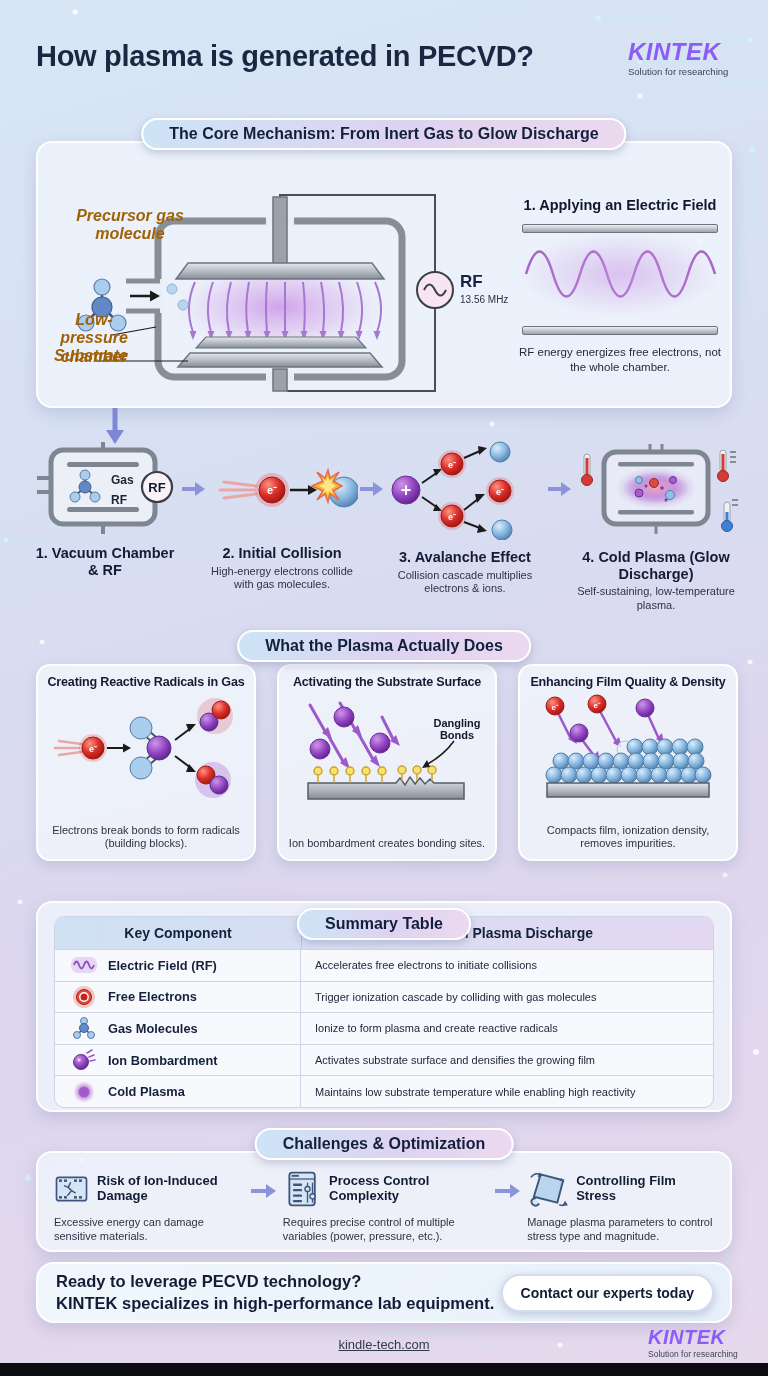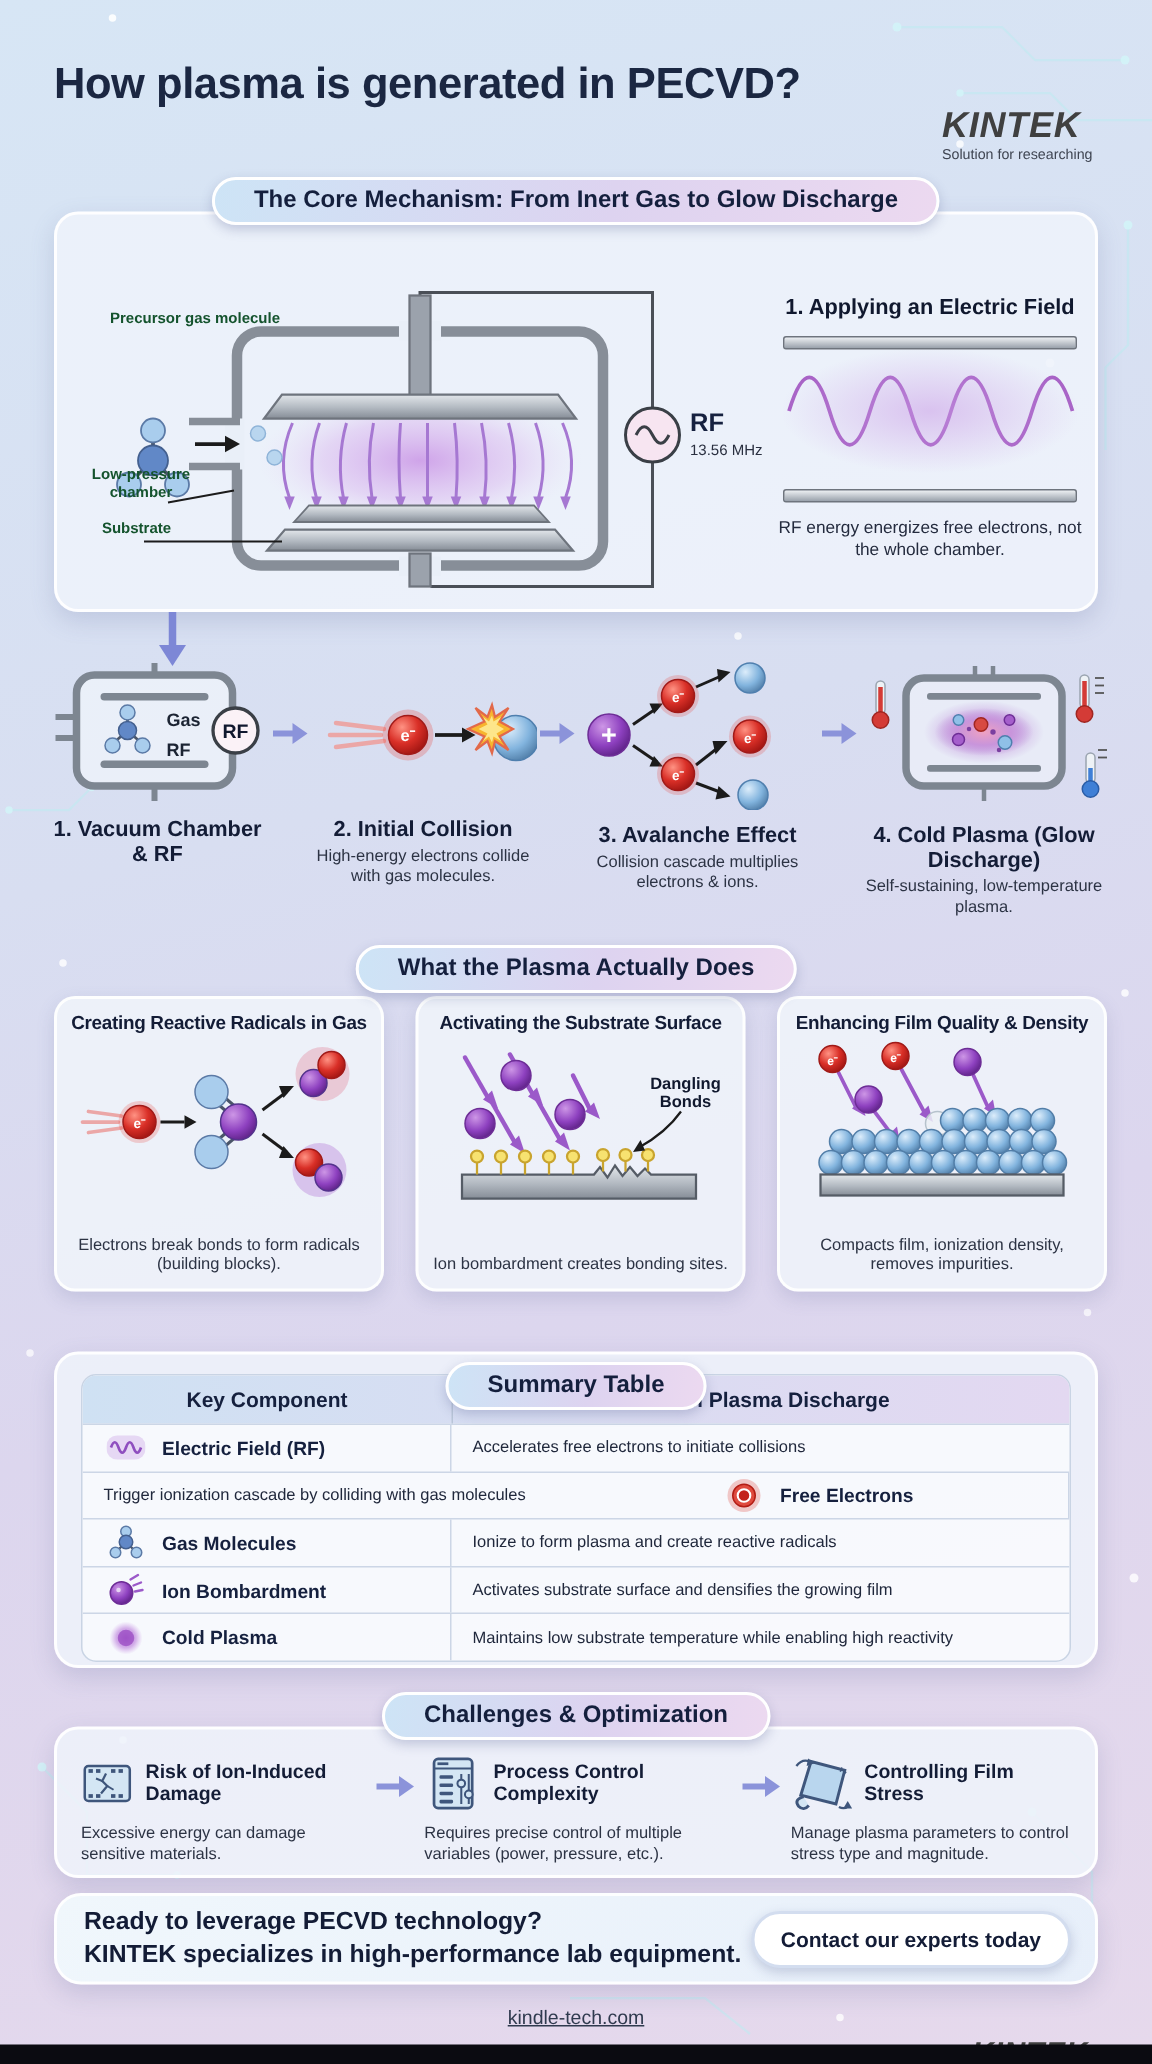--- a/index.html
+++ b/index.html
@@ -21,32 +21,32 @@
   .badge{
     left:50%;transform:translateX(-50%);
     background:linear-gradient(100deg,#cde4f6,#ddd3f0 55%,#ecd9f0);
     border:2px solid #ffffff;border-radius:20px;
     padding:5px 26px;font-weight:bold;font-size:16px;color:#141f3d;
     box-shadow:0 3px 8px rgba(90,100,150,0.30);
     white-space:nowrap;z-index:3;
   }
   #hdr-title{left:36px;top:40px;font-size:29px;font-weight:bold;color:#1b2742;letter-spacing:-0.3px;}
   .logo{text-align:left;}
-  .logo-text{font-style:italic;font-weight:bold;color:#404040;letter-spacing:0.5px;margin-top:32px;}
+  .logo-text{font-style:italic;font-weight:bold;color:#8b5cf6;letter-spacing:0.5px;}
   .logo-tag{color:#3f4552;}
   #logo-top{left:628px;top:38px;}
   #logo-top .logo-text{font-size:24px;}
   #logo-top .logo-tag{font-size:9.5px;margin-top:0px;}
   #logo-bottom{left:648px;top:1326px;}
   #logo-bottom .logo-text{font-size:20px;}
   #logo-bottom .logo-tag{font-size:8.5px;}
   #badge-core{top:118px;}
   #panel-core{left:36px;top:141px;width:696px;height:267px;}
   #chamber-svg{position:absolute;left:2px;top:42px;}
-  .chamber-label{position:absolute;font-size:10px;font-weight:bold;color:#14532d;text-align:center;line-height:1.15;}
+  .chamber-label{position:absolute;font-size:16px;font-weight:bold;color:#a16207;text-align:center;line-height:1.15;font-style:italic;}
   #lbl-precursor{left:22px;top:64px;width:140px;}
   #lbl-chamber{left:4px;top:168px;width:104px;}
   #lbl-substrate{left:8px;top:204px;width:90px;}
   #field-panel{position:absolute;left:478px;top:54px;width:208px;}
   .fp-title{font-weight:bold;font-size:14.5px;color:#10182e;text-align:center;}
   .fp-bar{height:7px;margin:11px 6px 0 6px;border:1px solid #6e747d;border-radius:2px;
     background:linear-gradient(#eceff2,#9aa2ac);}
   .fp-wave{position:relative;height:82px;margin:0 6px;}
   .fp-wave .wglow{position:absolute;left:0;top:0;right:0;bottom:0;
     background:radial-gradient(ellipse at 50% 50%,rgba(202,156,230,0.55),rgba(202,156,230,0.0) 72%);}
@@ -567,29 +567,29 @@
       <div class="td a">
         <svg width="26" height="24" viewBox="0 0 26 24">
           <rect x="0" y="4" width="26" height="16" rx="7" fill="#e3d2f2" opacity="0.85"></rect>
           <path d="M3 12 q2.5 -7 5 0 t5 0 t5 0 t5 0" fill="none" stroke="#8f4fbf" stroke-width="1.8"></path>
         </svg>
         <span>Electric Field (RF)</span>
       </div>
       <div class="td b">Accelerates free electrons to initiate collisions</div>
     </div>
     <div class="trow">
-      <div class="td b">Trigger ionization cascade by colliding with gas molecules</div>
       <div class="td a">
         <svg width="26" height="24" viewBox="0 0 26 24">
           <circle cx="13" cy="12" r="11" fill="rgba(220,50,40,0.25)"></circle>
           <circle cx="13" cy="12" r="7.5" fill="#df4a3e" stroke="#b21d15"></circle>
           <circle cx="13" cy="12" r="4.2" fill="#c3241c" stroke="#ffffff" stroke-width="1.4"></circle>
         </svg>
         <span>Free Electrons</span>
       </div>
+      <div class="td b">Trigger ionization cascade by colliding with gas molecules</div>
     </div>
     <div class="trow">
       <div class="td a">
         <svg width="26" height="24" viewBox="0 0 26 24">
           <line x1="13" y1="6" x2="13" y2="12" stroke="#4a5568" stroke-width="1.6"></line>
           <line x1="13" y1="12" x2="6" y2="19" stroke="#4a5568" stroke-width="1.6"></line>
           <line x1="13" y1="12" x2="20" y2="19" stroke="#4a5568" stroke-width="1.6"></line>
           <circle cx="13" cy="5" r="3.5" fill="#a9cded" stroke="#5b7aa6"></circle>
           <circle cx="13" cy="12" r="4.5" fill="#6188c7" stroke="#44608f"></circle>
           <circle cx="6" cy="19" r="3.5" fill="#a9cded" stroke="#5b7aa6"></circle>

